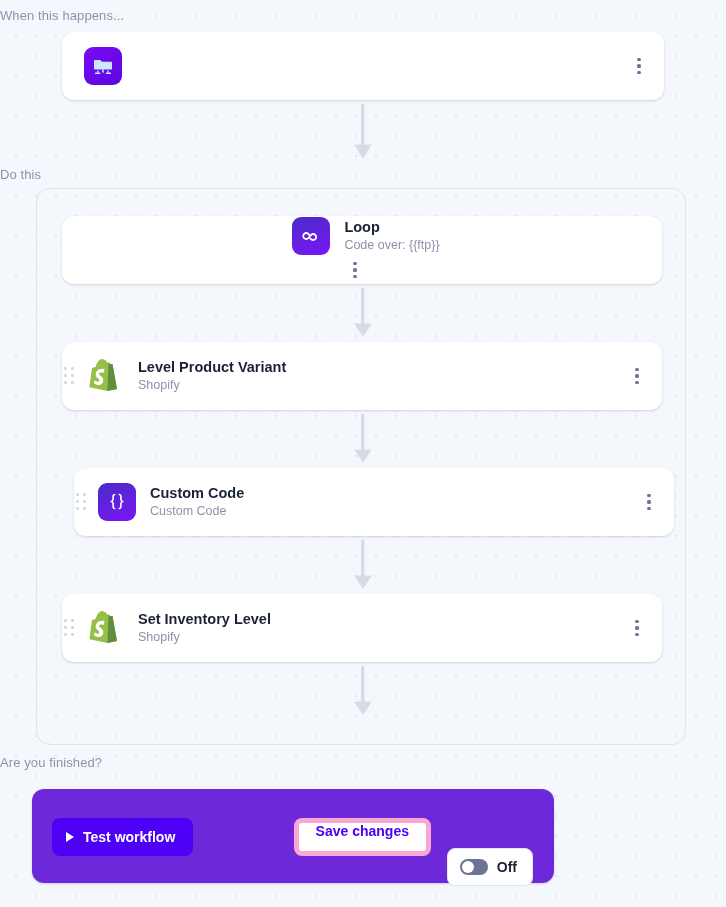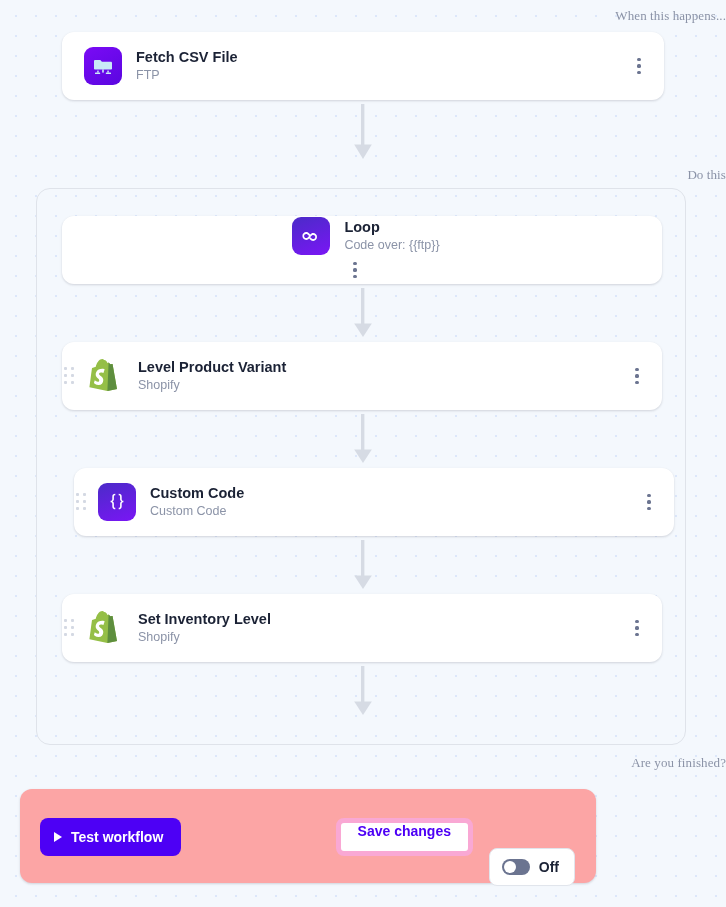--- a/index.html
+++ b/index.html
@@ -11,26 +11,25 @@
     background-color: #f4f8fd;
     background-image: radial-gradient(circle, #dce7fb 1.4px, transparent 1.5px);
     background-size: 20px 20px;
     background-position: 6px 6px;
     position: relative;
     overflow: hidden;
   }
 
   
   .caption {
-    text-align: right;
+    text-align: left;
     font-size: 13px;
     color: #8b93a7;
     line-height: 1;
     letter-spacing: 0.1px;
-    font-family: Liberation Serif, serif;
   }
   #cap-trigger { position: absolute; top: 9px;  left: 0; right: 0; }
   #cap-action  { position: absolute; top: 168px; left: 0; right: 0; }
   #cap-finish  { position: absolute; top: 756px; left: 0; right: 0; }
 
   
   .card {
     position: absolute;
     background: #ffffff;
     border-radius: 12px;
@@ -121,23 +120,23 @@
     left: 36px; top: 188px;
     width: 650px; height: 557px;
     border: 1px solid #dfe3ea;
     border-radius: 14px;
     background: transparent;
   }
 
   
   #bottom-bar {
     position: absolute;
-    left: 20px; top: 789px;
-    width: 576px; height: 94px;
-    background: #fca5a5;
+    left: 32px; top: 789px;
+    width: 522px; height: 94px;
+    background: #6d28d9;
     border-radius: 12px;
     box-shadow: 0 1px 2px rgba(16,24,40,0.06), 0 1px 3px rgba(16,24,40,0.10);
   }
 
   .btn-test {
     position: absolute;
     left: 20px; top: 29px;
     height: 38px;
     padding: 0 18px 0 14px;
     background: #4d00f5;
@@ -215,24 +214,20 @@
     <div class="app-icon icon-ftp">
       <svg width="24" height="24" viewBox="0 0 24 24" aria-hidden="true">
         <path d="M3 7.2c0-.7.5-1.2 1.2-1.2h5.1l1.6 1.8h8.9c.7 0 1.2.5 1.2 1.2v5.4c0 .7-.5 1.2-1.2 1.2H4.2c-.7 0-1.2-.5-1.2-1.2V7.2z" fill="#c9e9f7"></path>
         <rect x="11.2" y="15.4" width="1.6" height="3.2" fill="#c9e9f7"></rect>
         <rect x="4" y="18.4" width="5.2" height="1.6" rx="0.6" fill="#c9e9f7"></rect>
         <rect x="14.8" y="18.4" width="5.2" height="1.6" rx="0.6" fill="#c9e9f7"></rect>
         <rect x="6.2" y="16.6" width="1.5" height="2" fill="#c9e9f7"></rect>
         <rect x="16.3" y="16.6" width="1.5" height="2" fill="#c9e9f7"></rect>
       </svg>
     </div>
-    <div class="card-text">
-      <div class="card-title">Fetch CSV File</div>
-      <div class="card-sub">FTP</div>
-    </div>
   </div>
   <div class="kebab">
       <i></i>
       <i></i>
       <i></i>
     </div>
 </div>
 
 <svg class="arrow" style="top:104px;" width="22" height="56" viewBox="0 0 22 56">
   <rect x="9" y="0" width="3.4" height="41" fill="#d6dbe4"></rect>

